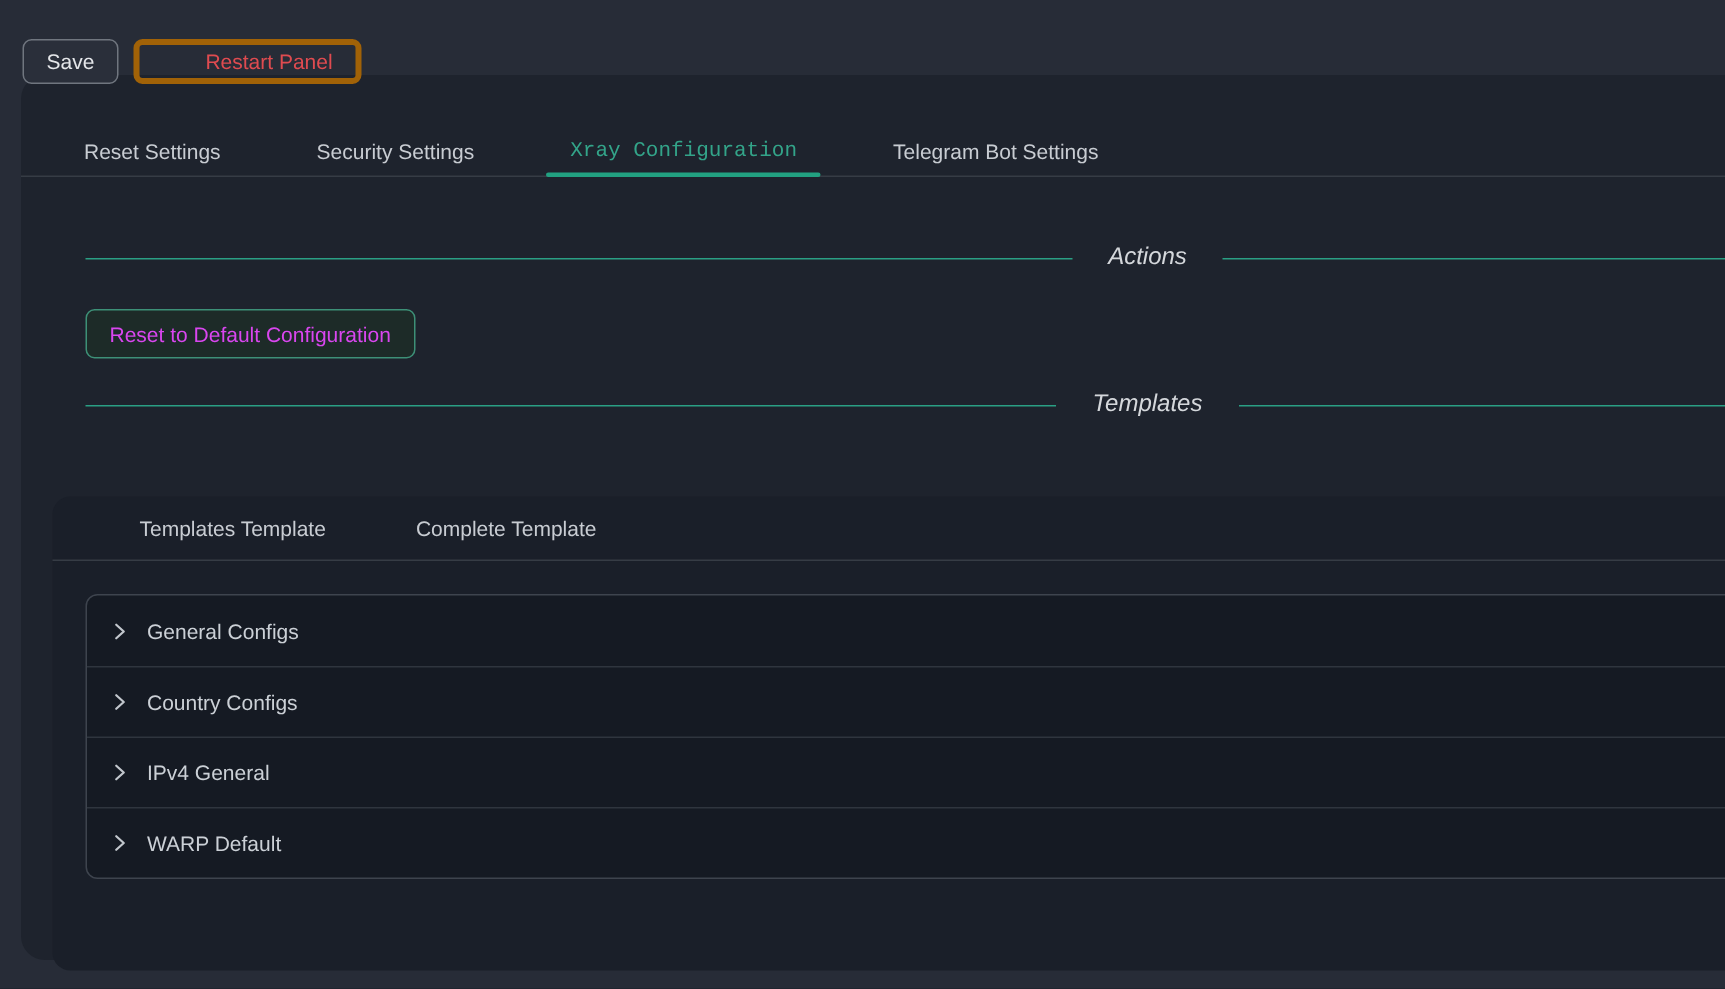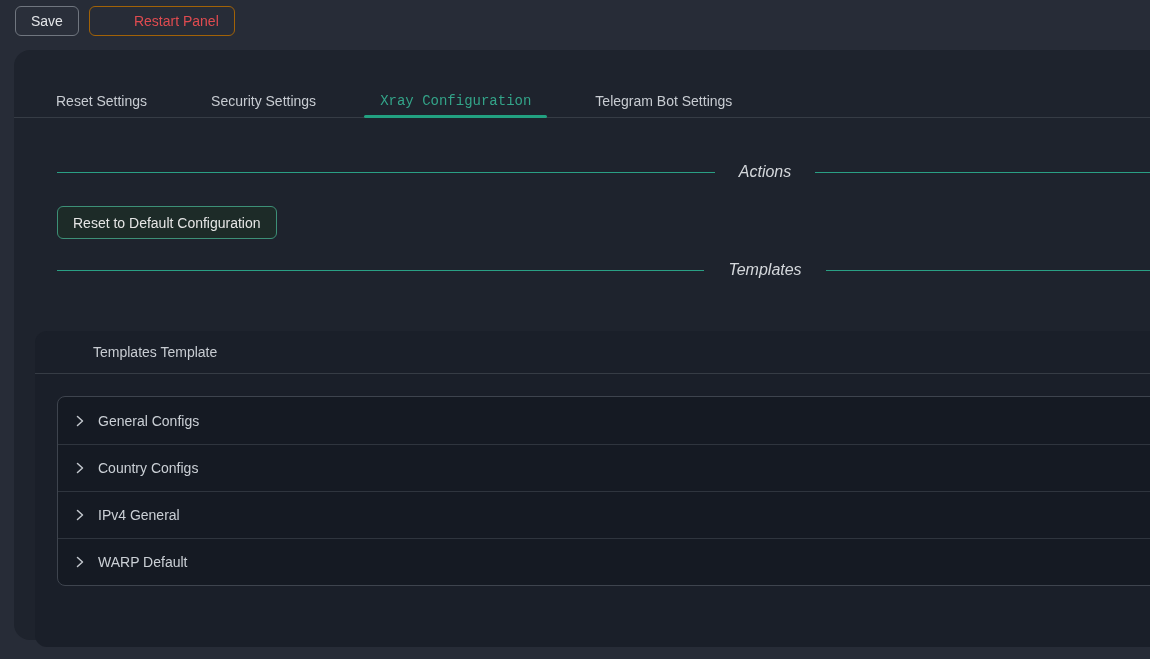--- a/index.html
+++ b/index.html
@@ -6,26 +6,26 @@
   html,body { width:1150px; height:659px; }
   body {
     position:relative;
     overflow:hidden;
     background:#272c37;
     font-family:"Liberation Sans", sans-serif;
     -webkit-font-smoothing:antialiased;
   }
 
   
-  .toolbar { position:absolute; top:6px; left:15px; display:flex; gap:10px; z-index:5; }
+  .toolbar { position:absolute; top:26px; left:15px; display:flex; gap:10px; z-index:5; }
   .btn { height:30px; padding:0 15px; border-radius:6px; font-size:14px;
          display:flex; align-items:center; cursor:pointer; background:transparent;
          font-family:"Liberation Sans", sans-serif; }
   .btn-save { border:1px solid #70767f; color:#e4e6e9; background:#2a2f3a; }
-  .btn-restart { border:1px solid #a16207; color:#df4b50;padding-left:44px; }
+  .btn-restart { border:4px solid #a16207; color:#df4b50;padding-left:44px; }
 
   
   .main-card {
     position:absolute; left:14px; top:50px; right:-366px; height:590px;
     background:#1e232d; border-radius:16px;
   }
 
   
   .tabbar {
     margin-top:34px; height:34px; padding-left:26px;
@@ -50,21 +50,21 @@
   }
   .divider .line { flex:1; height:1px; background:#2a9f84; }
   .divider.actions { margin-top:38px; }
   .divider.templates { margin-top:15px; }
   .divider .divider-title { white-space:nowrap;font-style:italic; }
 
   
   .reset-btn {
     margin:18px 0 0 43px; height:33px; padding:0 15px;
     background:#1d2b28; border:1px solid #3d9077; border-radius:6px;
-    color:#e5e5e5; font-size:14px; display:inline-flex; align-items:center; cursor:pointer;
+    color:#d946ef; font-size:14px; display:inline-flex; align-items:center; cursor:pointer;
     font-family:"Liberation Sans", sans-serif;
   }
 
   
   .inner-card {
     margin:15px 24px 0 21px; height:316px;
     background:#1a1f29; border-radius:12px;
   }
   .inner-tabbar {
     margin-top:45px; height:43px; padding-left:44px;
@@ -120,20 +120,21 @@
     <span class="line"></span>
     <span class="divider-title">Templates</span>
     <span class="line"></span>
   </div>
 
   
   <div class="inner-card">
 
     <div class="inner-tabbar">
       <div class="tab">Templates Template</div>
+      <div class="tab">Complete Template</div>
     </div>
 
     <div class="collapse">
 
       <div class="collapse-row">
         <span class="chev">
           <svg width="12" height="12" viewBox="0 0 12 12" fill="none" stroke="currentColor" stroke-width="1.5" stroke-linecap="round" stroke-linejoin="round">
             <polyline points="3.5,1.5 8.5,6 3.5,10.5"></polyline>
           </svg>
         </span>

